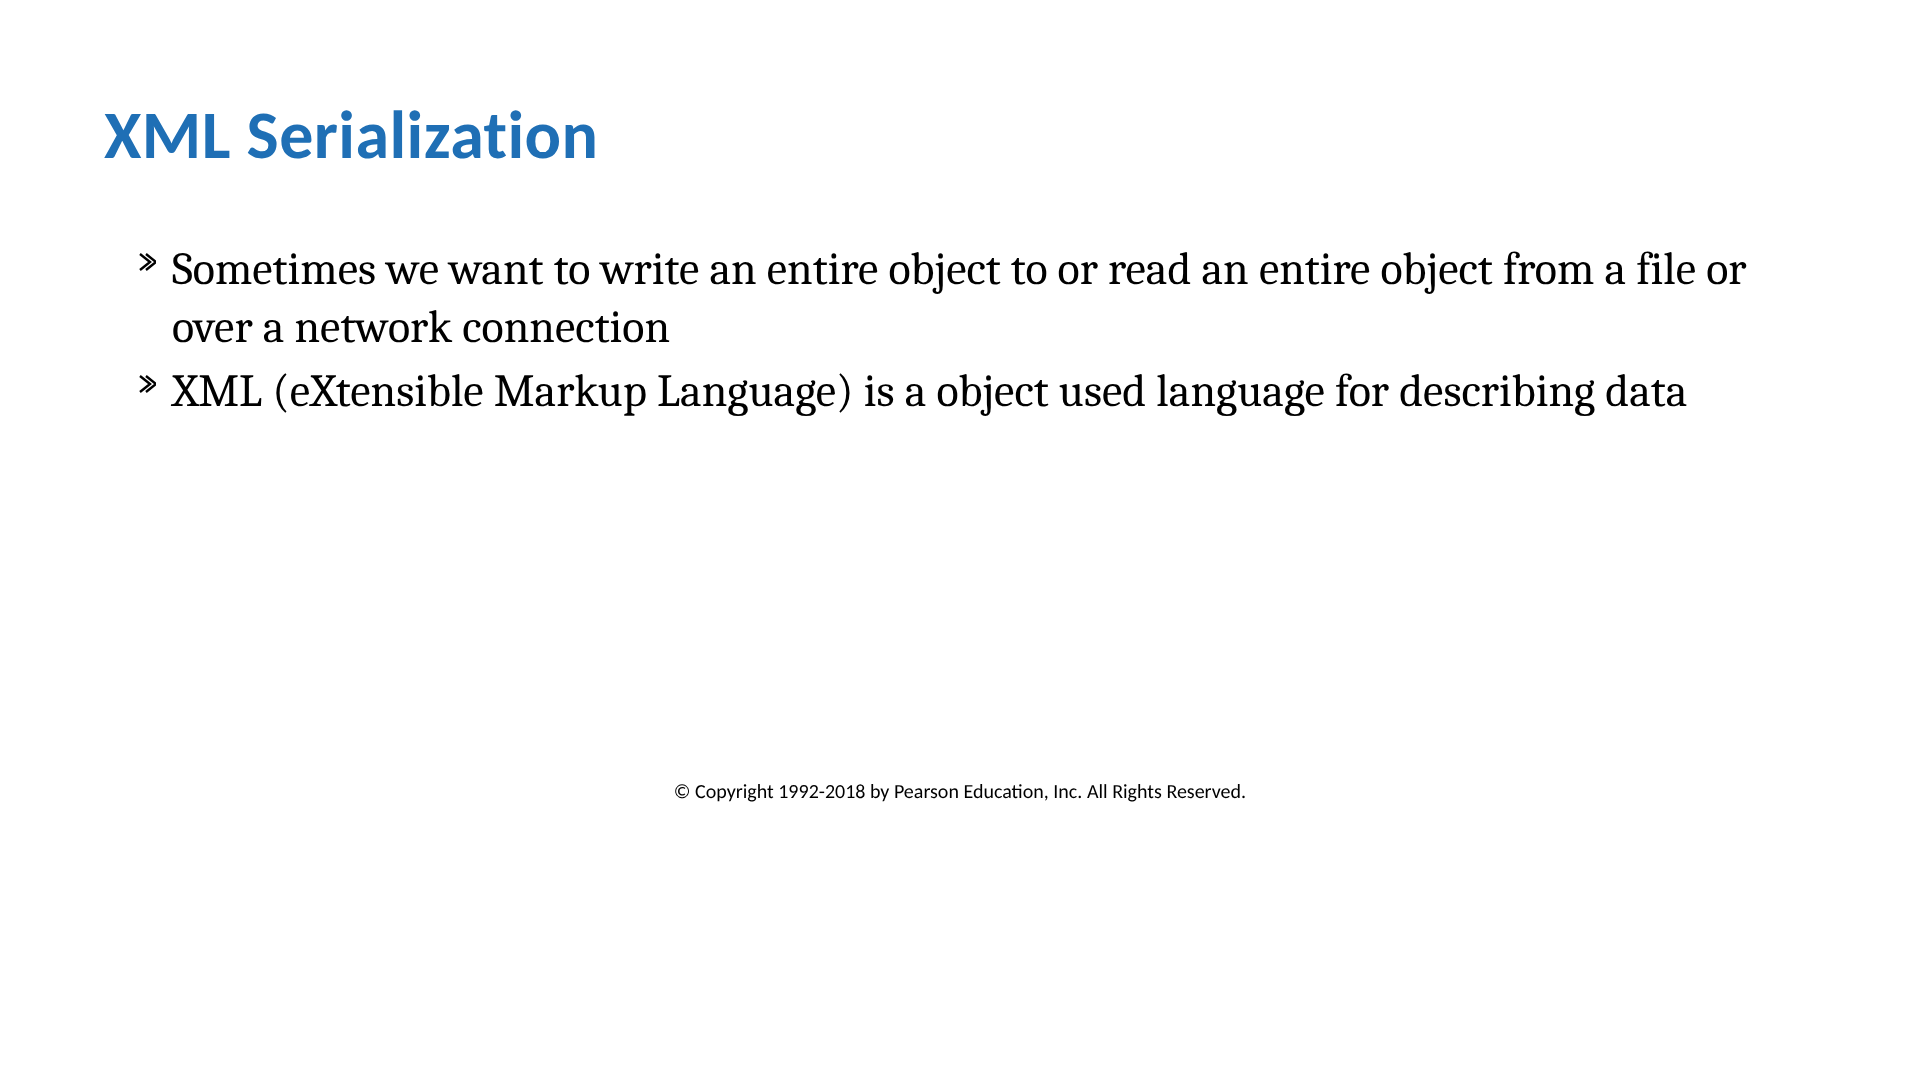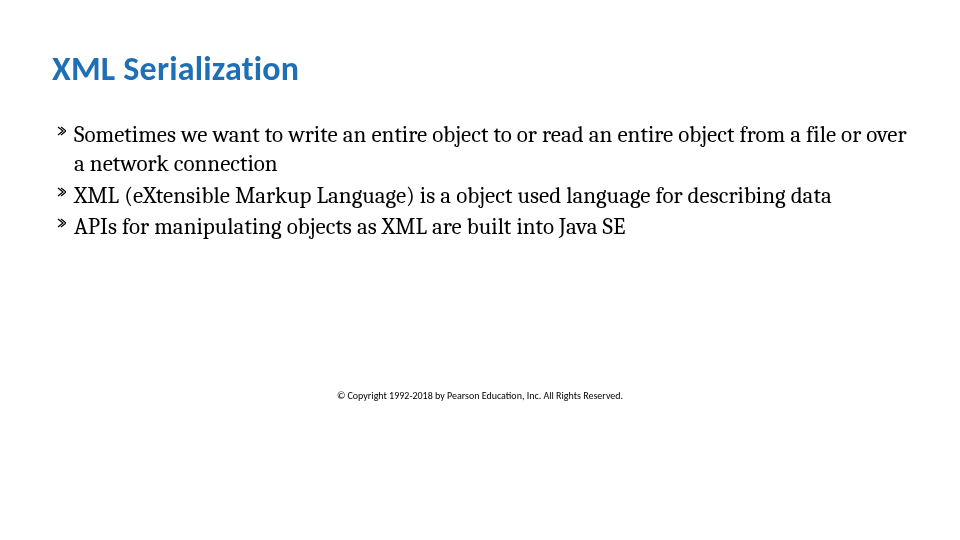--- a/index.html
+++ b/index.html
@@ -22,21 +22,21 @@
     position: absolute;
     left: 52px;
     top: 48px;
     font-size: 34px;
     font-weight: 700;
     color: #1f6fb5;
     letter-spacing: 0.2px;
   }
   .body {
     position: absolute;
-    left: 56px;
+    left: 68px;
     top: 120px;
     right: 52px;
   }
   .bullet-row {
     display: flex;
     align-items: flex-start;
     margin: 0 0 2px 0;
   }
   .bullet-icon {
     flex: 0 0 auto;
@@ -87,27 +87,18 @@
     <div class="bullet-row">
       <span class="bullet-icon">
         <svg width="10" height="10" viewBox="0 0 10 10">
             <path d="M2 1 L7 5 L2 9" stroke="#000" stroke-width="1.2" fill="none"></path>
             <path d="M5 1 L10 5 L5 9" stroke="#000" stroke-width="1.2" fill="none"></path>
           </svg>
       </span>
       <span class="bullet-text">XML (eXtensible Markup Language) is a object used language for describing data</span>
     </div>
 
-    <div class="bullet-row">
-      <span class="bullet-icon">
-        <svg width="10" height="10" viewBox="0 0 10 10">
-            <path d="M2 1 L7 5 L2 9" stroke="#000" stroke-width="1.2" fill="none"></path>
-            <path d="M5 1 L10 5 L5 9" stroke="#000" stroke-width="1.2" fill="none"></path>
-          </svg>
-      </span>
-      <span class="bullet-text">APIs for manipulating objects as XML are built into Java SE</span>
-    </div>
 
   </div>
 
   <div class="footer">© Copyright 1992-2018 by Pearson Education, Inc. All Rights Reserved.</div>
 
 </div>
 
 </body></html>

